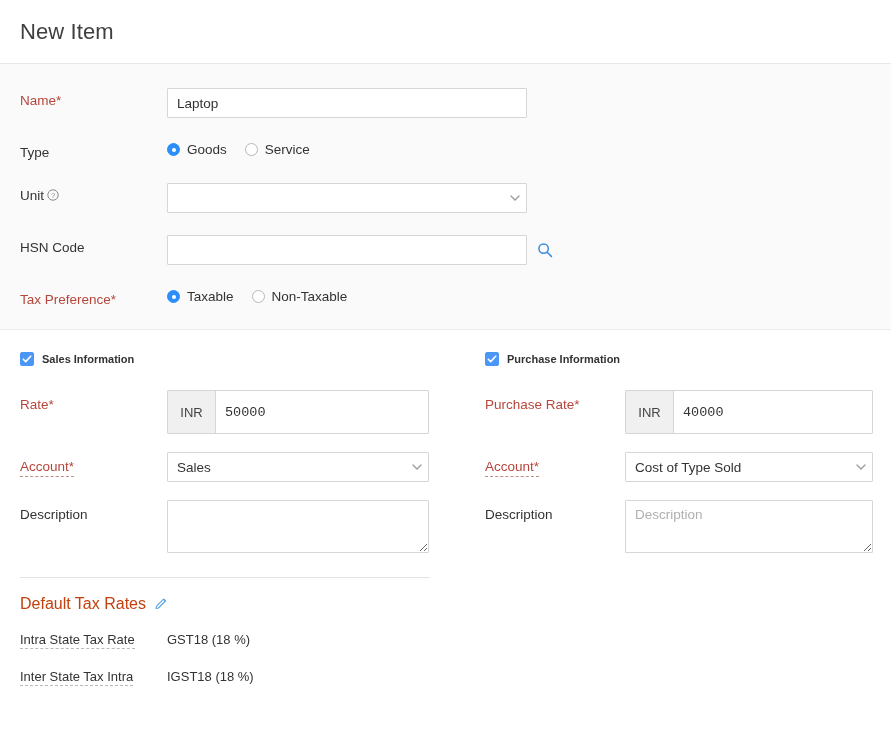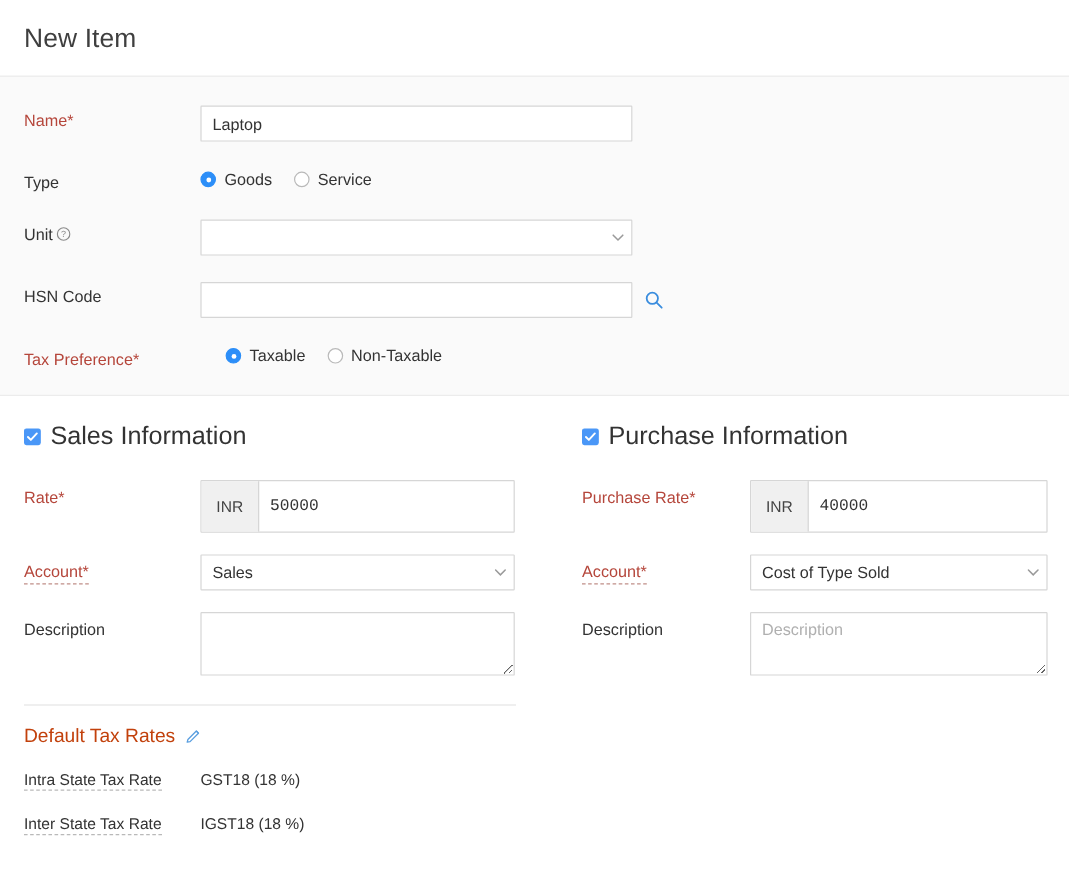--- a/index.html
+++ b/index.html
@@ -47,21 +47,21 @@
     box-sizing: border-box;
     height: 266px;
   }
 
   .field-row {
     display: flex;
     align-items: flex-start;
     margin-bottom: 22px;
     padding-left: 20px;
   }
-  .field-row:last-child { margin-bottom: 12px; gap: 21px; }
+  .field-row:last-child { margin-bottom: 12px; }
 
   .field-label {
     width: 147px;
     flex: 0 0 147px;
     font-size: 13.5px;
     color: #333333;
     padding-top: 4px;
     line-height: 17px;
   }
   .field-label.req {
@@ -193,23 +193,23 @@
     flex: 0 0 14px;
     background: #4a97f7;
     border: 1px solid #4a97f7;
     border-radius: 2px;
     box-sizing: border-box;
     margin-right: 8px;
     position: relative;
   }
   .chk svg { position: absolute; left: 1px; top: 1px; }
   .sec-title {
-    font-size: 21px;
-    color: #333333;
-    font-weight: 400;
+    font-size: 11px;
+    color: #333333;
+    font-weight: 700;
   }
 
   .frow {
     display: flex;
     align-items: flex-start;
     margin-bottom: 18px;
   }
   .flabel {
     font-size: 13.5px;
     color: #333333;
@@ -496,18 +496,18 @@
         </span>
       </button>
     </div>
 
     <div class="tax-row">
       <div class="tax-label"><span>Intra State Tax Rate</span></div>
       <div class="tax-value">GST18 (18 %)</div>
     </div>
 
     <div class="tax-row">
-      <div class="tax-label"><span>Inter State Tax Rate</span></div>
+      <div class="tax-label"><span>Inter State Tax Intra</span></div>
       <div class="tax-value">IGST18 (18 %)</div>
     </div>
   </div>
 
 </div>
 
 </body></html>

